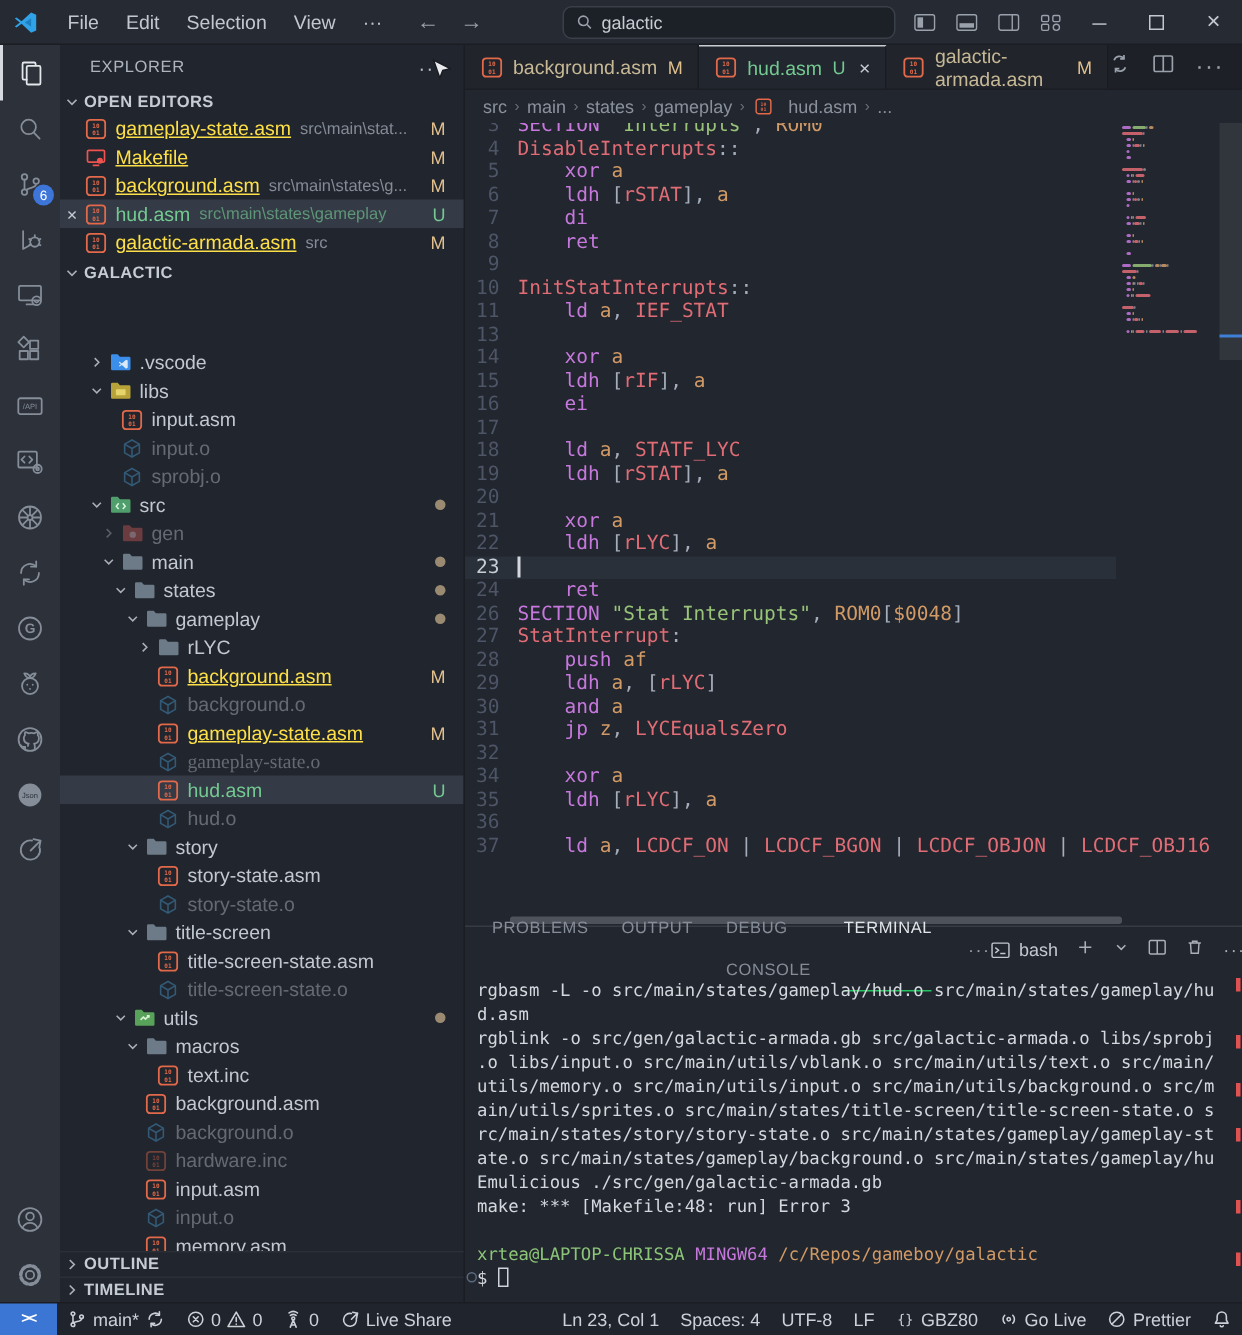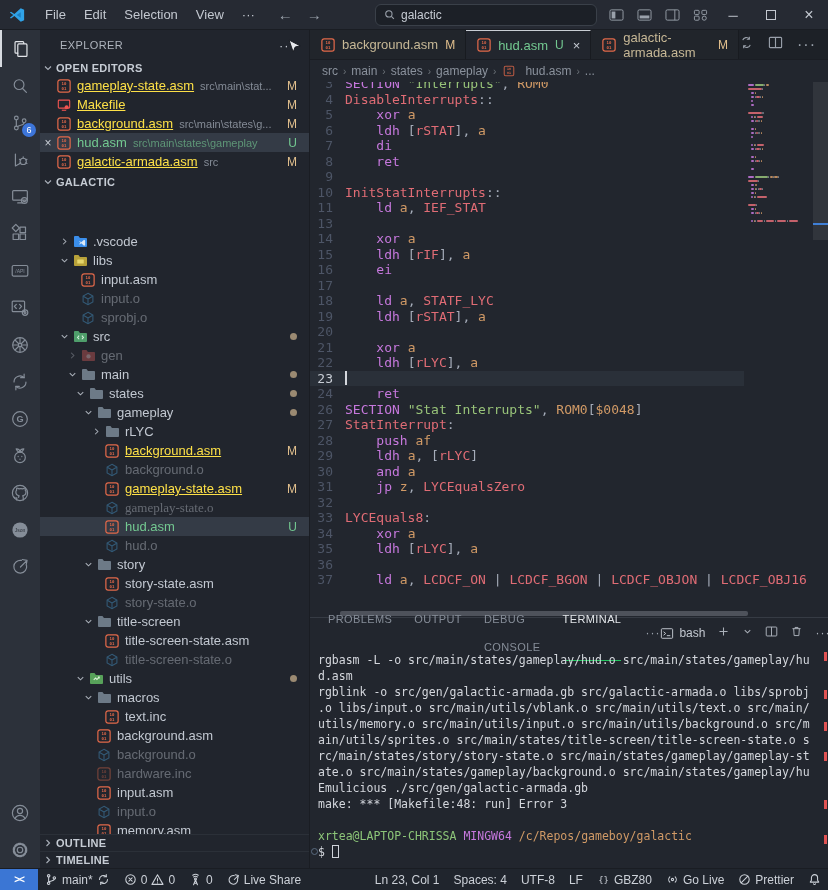--- a/index.html
+++ b/index.html
@@ -964,24 +964,20 @@
           </div>
           <div class="cline">
             <span class="gut">31</span>
             <span class="ct"><span class="ct tk-w">    </span><span class="ct tk-k">jp</span><span class="ct tk-w"> </span><span class="ct tk-r">z</span><span class="ct tk-p">,</span><span class="ct tk-w"> </span><span class="ct tk-l">LYCEqualsZero</span></span>
           </div>
           <div class="cline">
             <span class="gut">32</span>
             <span class="ct"></span>
           </div>
           <div class="cline">
-            <span class="gut">33</span>
-            <span class="ct"><span class="ct tk-l">LYCEquals8</span><span class="ct tk-p">:</span></span>
-          </div>
-          <div class="cline">
             <span class="gut">34</span>
             <span class="ct"><span class="ct tk-w">    </span><span class="ct tk-k">xor</span><span class="ct tk-w"> </span><span class="ct tk-r">a</span></span>
           </div>
           <div class="cline">
             <span class="gut">35</span>
             <span class="ct"><span class="ct tk-w">    </span><span class="ct tk-k">ldh</span><span class="ct tk-w"> </span><span class="ct tk-p">[</span><span class="ct tk-l">rLYC</span><span class="ct tk-p">],</span><span class="ct tk-w"> </span><span class="ct tk-r">a</span></span>
           </div>
           <div class="cline">
             <span class="gut">36</span>
             <span class="ct"></span>

